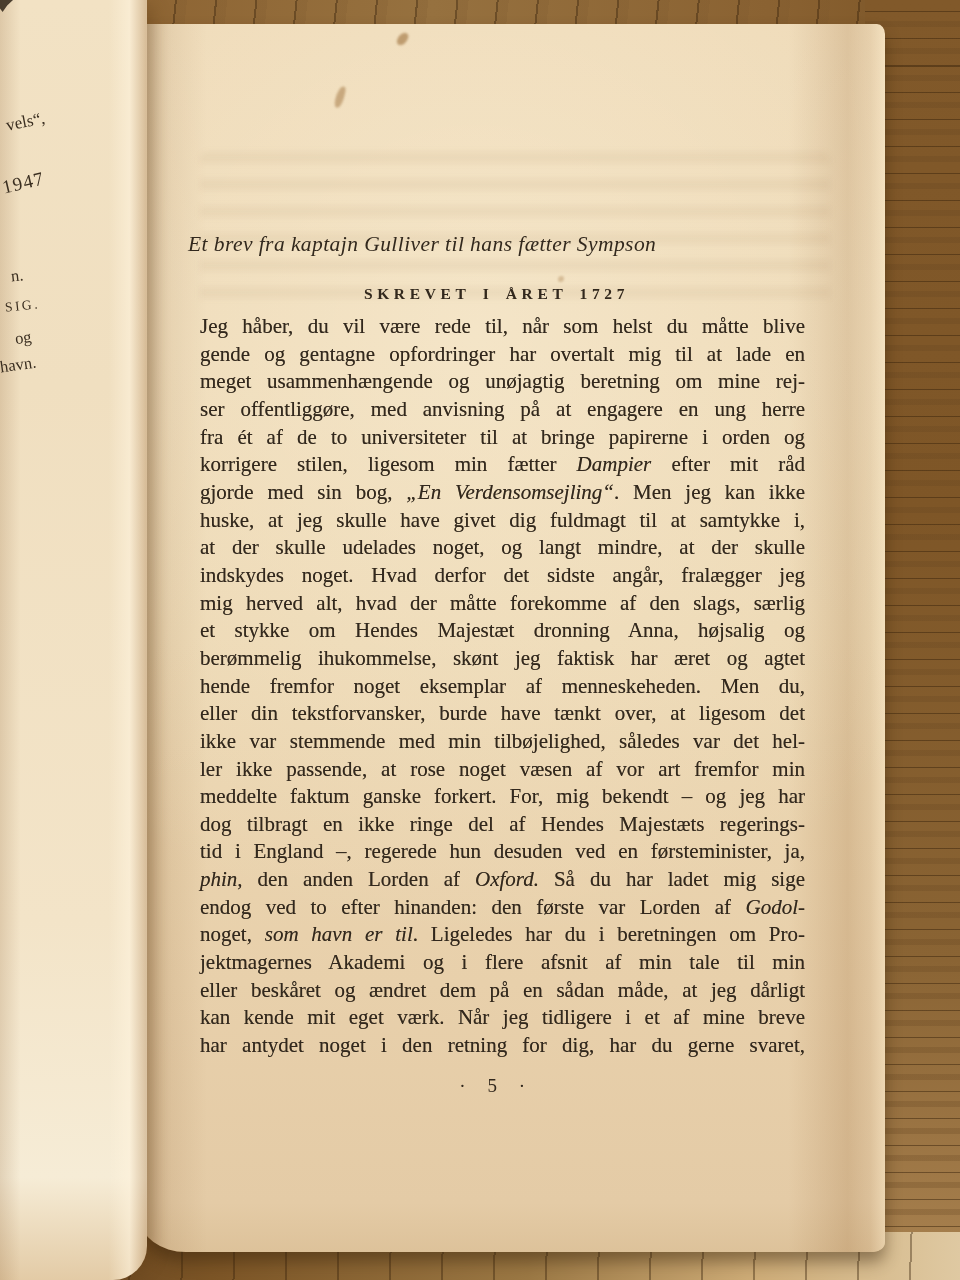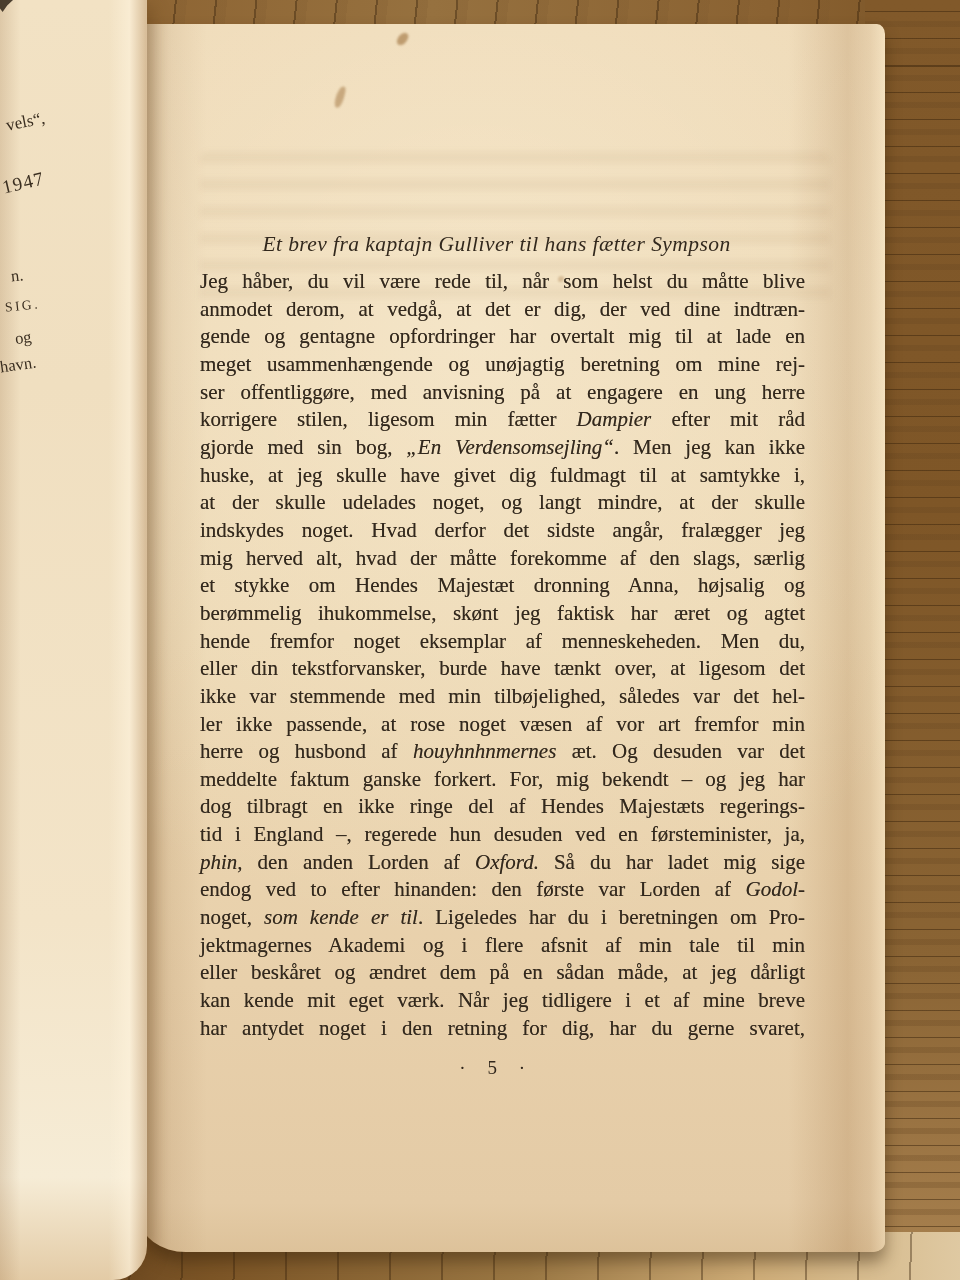--- a/index.html
+++ b/index.html
@@ -72,21 +72,20 @@
   }
   
   .text-col {
     position: absolute; left: 48px; top: 0; width: 617px;
     color: var(--ink, #32281d);
   }
   .page-title {
     margin-top: 205px;
     font-style: italic;
     font-size: 21.5px; line-height: 30px;
-    text-align: center;
     letter-spacing: .02em;
   }
   .page-subtitle {
     margin-top: 24px;
     font-size: 15.5px; line-height: 21px;
     text-align: center;
     letter-spacing: .30em;
     word-spacing: .25em;
     font-weight: bold;
     font-variant: small-caps;
@@ -136,45 +135,45 @@
 <div class="wood wood-bottom"></div>
 
 <div class="book-page">
   <div class="ghost-text"></div>
   <div class="stain stain-1"></div>
   <div class="stain stain-2"></div>
   <div class="stain stain-3"></div>
 
   <div class="text-col">
     <div class="page-title">Et brev fra kaptajn Gulliver til hans fætter Sympson</div>
+    <div class="page-subtitle">SKREVET I ÅRET 1727</div>
     <div class="body-text">
         <div class="text-line">Jeg håber, du vil være rede til, når som helst du måtte blive</div>
-        <div class="text-line">anmodet derom, at vedgå, at det er dig, der ved dine indtræn-</div>
         <div class="text-line">gende og gentagne opfordringer har overtalt mig til at lade en</div>
         <div class="text-line">meget usammenhængende og unøjagtig beretning om mine rej-</div>
         <div class="text-line">ser offentliggøre, med anvisning på at engagere en ung herre</div>
+        <div class="text-line">fra ét af de to universiteter til at bringe papirerne i orden og</div>
         <div class="text-line">korrigere stilen, ligesom min fætter <i>Dampier</i> efter mit råd</div>
         <div class="text-line">gjorde med sin bog, <i>„En Verdensomsejling“</i>. Men jeg kan ikke</div>
         <div class="text-line">huske, at jeg skulle have givet dig fuldmagt til at samtykke i,</div>
         <div class="text-line">at der skulle udelades noget, og langt mindre, at der skulle</div>
         <div class="text-line">indskydes noget. Hvad derfor det sidste angår, fralægger jeg</div>
         <div class="text-line">mig herved alt, hvad der måtte forekomme af den slags, særlig</div>
         <div class="text-line">et stykke om Hendes Majestæt dronning Anna, højsalig og</div>
         <div class="text-line">berømmelig ihukommelse, skønt jeg faktisk har æret og agtet</div>
         <div class="text-line">hende fremfor noget eksemplar af menneskeheden. Men du,</div>
         <div class="text-line">eller din tekstforvansker, burde have tænkt over, at ligesom det</div>
         <div class="text-line">ikke var stemmende med min tilbøjelighed, således var det hel-</div>
         <div class="text-line">ler ikke passende, at rose noget væsen af vor art fremfor min</div>
-        <div class="text-line">herre og husbond af <i>houyhnhnmernes</i> æt. Og desuden var det</div>
         <div class="text-line">meddelte faktum ganske forkert. For, mig bekendt – og jeg har</div>
         <div class="text-line">dog tilbragt en ikke ringe del af Hendes Majestæts regerings-</div>
         <div class="text-line">tid i England –, regerede hun desuden ved en førsteminister, ja,</div>
         <div class="text-line"><i>phin,</i> den anden Lorden af <i>Oxford.</i> Så du har ladet mig sige</div>
         <div class="text-line">endog ved to efter hinanden: den første var Lorden af <i>Godol-</i></div>
-        <div class="text-line">noget, <i>som kende er til</i>. Ligeledes har du i beretningen om Pro-</div>
+        <div class="text-line">noget, <i>som havn er til</i>. Ligeledes har du i beretningen om Pro-</div>
         <div class="text-line">jektmagernes Akademi og i flere afsnit af min tale til min</div>
         <div class="text-line">eller beskåret og ændret dem på en sådan måde, at jeg dårligt</div>
         <div class="text-line">kan kende mit eget værk. Når jeg tidligere i et af mine breve</div>
         <div class="text-line">har antydet noget i den retning for dig, har du gerne svaret,</div>
       </div>
     <div class="page-number">· 5 ·</div>
   </div>
 </div>
 
 <div class="prev-page">

